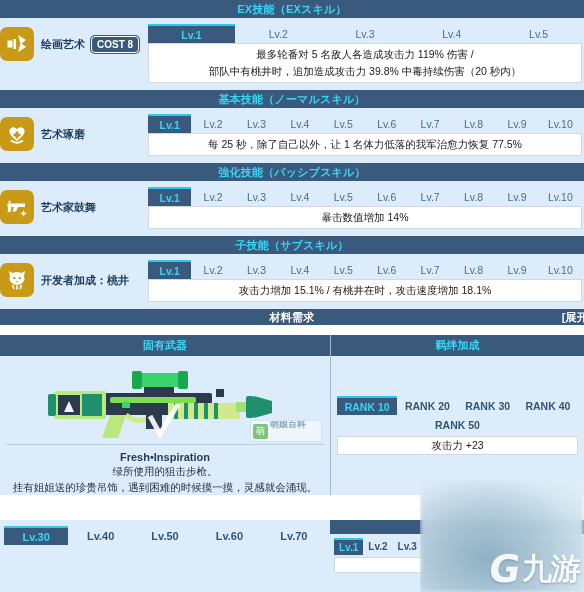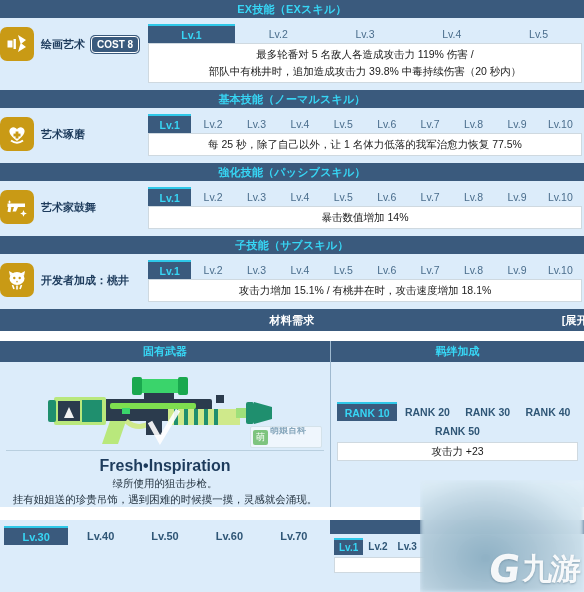--- a/index.html
+++ b/index.html
@@ -28,21 +28,21 @@
     position: relative;
     letter-spacing: .2px;
   }
   .sec-head .expand {
     position: absolute;
     right: -4px;
     color: #ffffff;
     font-size: 11px;
     font-weight: bold;
   }
-  .sec-head.mat { color: #ffffff; height: 22px; }
+  .sec-head.mat { color: #ffffff; height: 16px; }
 
   
   .skill-row {
     background: #dcecfa;
     display: flex;
     align-items: flex-start;
     padding: 6px 0 7px 0;
     min-height: 55px;
   }
   .skill-left {
@@ -162,21 +162,21 @@
     color: #88a8bd;
     font-size: 9px;
     line-height: 9px;
     font-weight: bold;
   }
   .moe-wm .moe-url { color: #9ab3c4; font-size: 5.5px; line-height: 6px; }
 
   .wp-div { height: 1px; background: #b9cfdf; margin: 0 6px; }
   .wp-title {
     text-align: center;
-    font-size: 16px;
+    font-size: 11px;
     font-weight: bold;
     color: #1d3b5c;
     padding-top: 6px;
   }
   .wp-desc {
     text-align: center;
     font-size: 10.5px;
     color: #23323f;
     line-height: 16px;
     white-space: nowrap;

